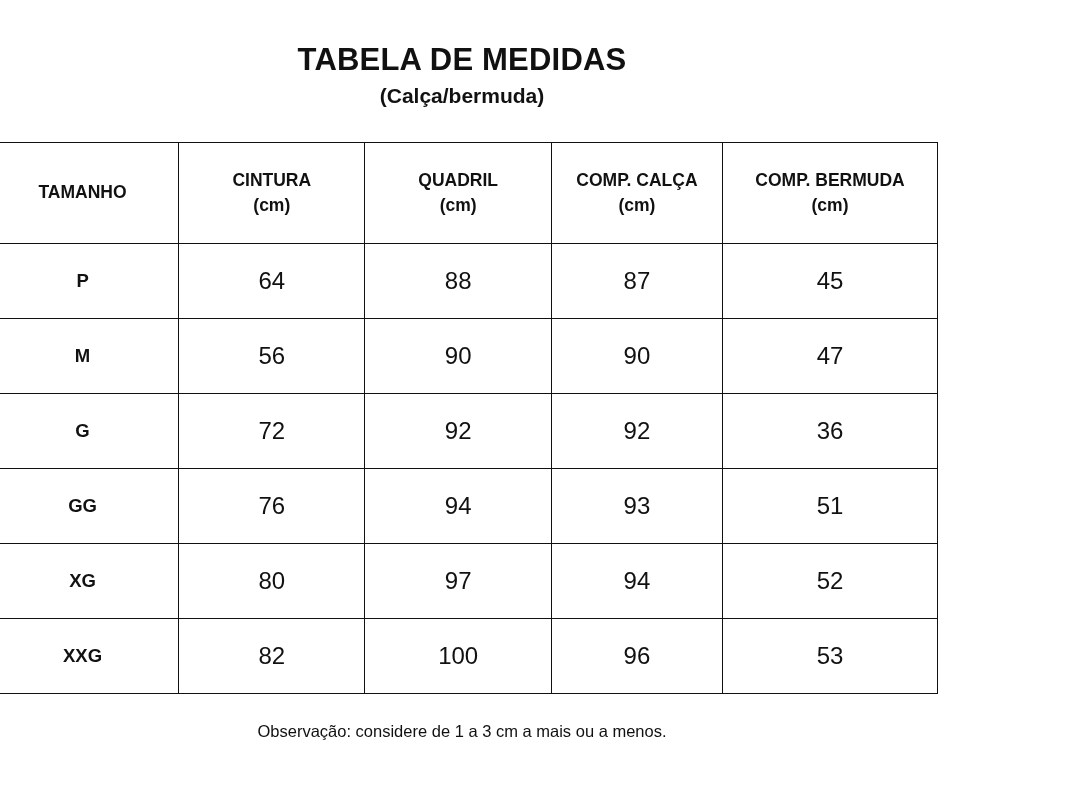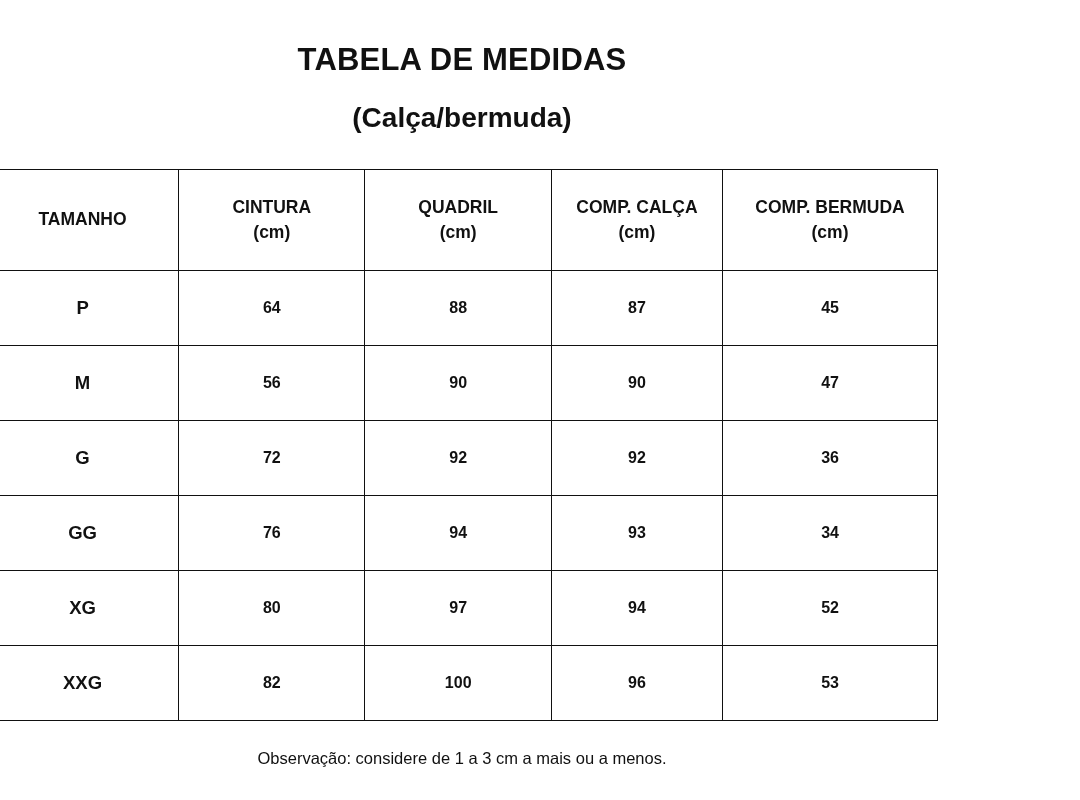--- a/index.html
+++ b/index.html
@@ -34,24 +34,24 @@
     letter-spacing: 0.2px;
     line-height: 1.28;
   }
   .title-line-2 {
     font-size: 31px;
     font-weight: bold;
     line-height: 1.3;
     margin-top: 6px;
   }
   .title-line-3 {
-    font-size: 28px;
+    font-size: 21px;
     font-weight: bold;
     line-height: 1.3;
-    margin-top: 20px;
+    margin-top: 2px;
   }
   .table-wrap {
     margin-top: 33px;
     width: 952px;
   }
   table.size-table {
     border-collapse: collapse;
     width: 100%;
     table-layout: fixed;
   }
@@ -62,22 +62,22 @@
     vertical-align: middle;
   }
   table.size-table th {
     font-size: 17.5px;
     font-weight: bold;
     line-height: 1.45;
     height: 92px;
     padding: 4px 6px;
   }
   table.size-table td {
-    font-size: 16px;
-    font-weight: bold;
+    font-size: 24px;
+    font-weight: normal;
     height: 66px;
     padding: 4px 6px;
   }
   table.size-table td.size-cell {
     font-weight: bold;
     font-size: 18.5px;
   }
   col.c0 { width: 20.2%; }
   col.c1 { width: 19.6%; }
   col.c2 { width: 19.6%; }
@@ -152,21 +152,21 @@
           <td>72</td>
           <td>92</td>
           <td>92</td>
           <td>36</td>
         </tr>
         <tr>
           <td class="size-cell">GG</td>
           <td>76</td>
           <td>94</td>
           <td>93</td>
-          <td>34</td>
+          <td>51</td>
         </tr>
         <tr>
           <td class="size-cell">XG</td>
           <td>80</td>
           <td>97</td>
           <td>94</td>
           <td>52</td>
         </tr>
         <tr>
           <td class="size-cell">XXG</td>

